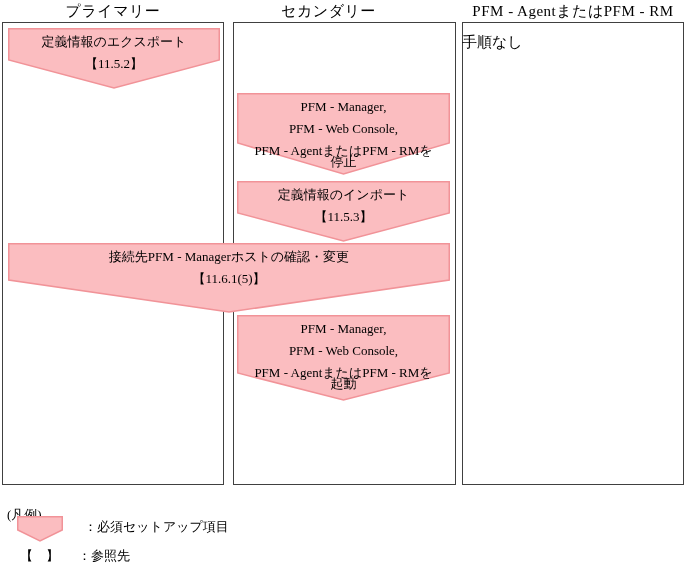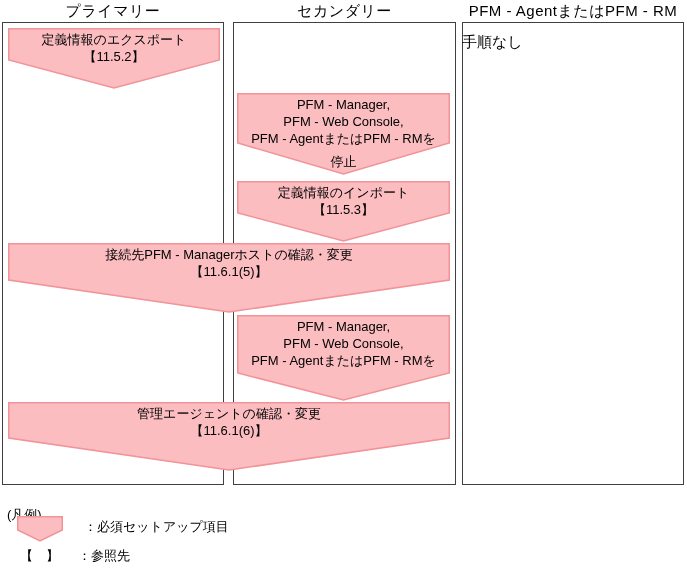--- a/index.html
+++ b/index.html
@@ -8,21 +8,21 @@
     --line: #404040;
   }
   * { box-sizing: border-box; }
   html, body { margin: 0; padding: 0; background: #ffffff; }
   .canvas {
     position: relative;
     width: 687px;
     height: 568px;
     background: #ffffff;
     color: #000000;
-    font-family: Liberation Sans, sans-serif;
+    font-family: Liberation Serif, serif;
     overflow: hidden;
   }
   .col-header {
     position: absolute;
     top: 2px;
     text-align: center;
     font-size: 15px;
     letter-spacing: 0.5px;
     white-space: nowrap;
   }
@@ -47,21 +47,21 @@
     fill: var(--box-fill);
     stroke: var(--box-border);
     stroke-width: 1.5;
     stroke-linejoin: miter;
   }
   .fbox-text {
     position: absolute;
     left: 0; right: 0; top: 3px;
     text-align: center;
     font-size: 13px;
-    line-height: 17px;
+    line-height: 22px;
     white-space: pre-line;
   }
   .fbox-tail {
     position: absolute;
     left: 0; right: 0; top: 62px;
     text-align: center;
     font-size: 13px;
     line-height: 14.5px;
   }
   .legend-title { position: absolute; left: 7px; top: 494px; font-size: 13px; margin-top: 12px; }
@@ -69,21 +69,21 @@
   .legend-label-1 { position: absolute; left: 78px; top: 518px; font-size: 13px; margin-left: 6px; }
   .legend-sym-2 { position: absolute; left: 20px; top: 547px; font-size: 13px; }
   .legend-label-2 { position: absolute; left: 78px; top: 547px; font-size: 13px; }
 </style>
 </head>
 <body>
 
 <div class="canvas">
 
   <div class="col-header" style="left:2px;width:222px;">プライマリー</div>
-  <div class="col-header" style="left:233px;width:223px;">セカンダリー</div>
+  <div class="col-header" style="left:217px;width:223px;">セカンダリー</div>
   <div class="col-header" style="left:462px;width:222px;">PFM - AgentまたはPFM - RM</div>
 
   <div class="column" style="left:2px;width:222px;"></div>
   <div class="column" style="left:233px;width:223px;"></div>
   <div class="column" style="left:462px;width:222px;"></div>
 
   <div class="note">手順なし</div>
 
   <div class="fbox" style="left:8px;top:28px;width:212px;height:61px;">
     <svg width="212" height="61" viewBox="0 0 212 61">
@@ -119,29 +119,23 @@
 【11.6.1(5)】</div>
   </div>
 
   <div class="fbox" style="left:237px;top:315px;width:213px;height:86px;">
     <svg width="213" height="86" viewBox="0 0 213 86">
       <polygon points="0.75,0.75 212.25,0.75 212.25,58 106.5,85 0.75,58"></polygon>
     </svg>
     <div class="fbox-text">PFM - Manager,
 PFM - Web Console,
 PFM - AgentまたはPFM - RMを</div>
+    <div class="fbox-tail">起動</div>
   </div>
 
-  <div class="fbox" style="left:8px;top:402px;width:442px;height:69px;">
-    <svg width="442" height="69" viewBox="0 0 442 69">
-      <polygon points="0.75,0.75 441.25,0.75 441.25,36 221,68 0.75,36"></polygon>
-    </svg>
-    <div class="fbox-text">管理エージェントの確認・変更
-【11.6.1(6)】</div>
-  </div>
 
   <div class="legend-title">(凡例)</div>
   <div class="legend-shape">
     <svg width="46" height="26" viewBox="0 0 46 26">
       <polygon points="0.75,0.75 45.25,0.75 45.25,14 23,25 0.75,14"></polygon>
     </svg>
   </div>
   <div class="legend-label-1">：必須セットアップ項目</div>
   <div class="legend-sym-2">【　】</div>
   <div class="legend-label-2">：参照先</div>

